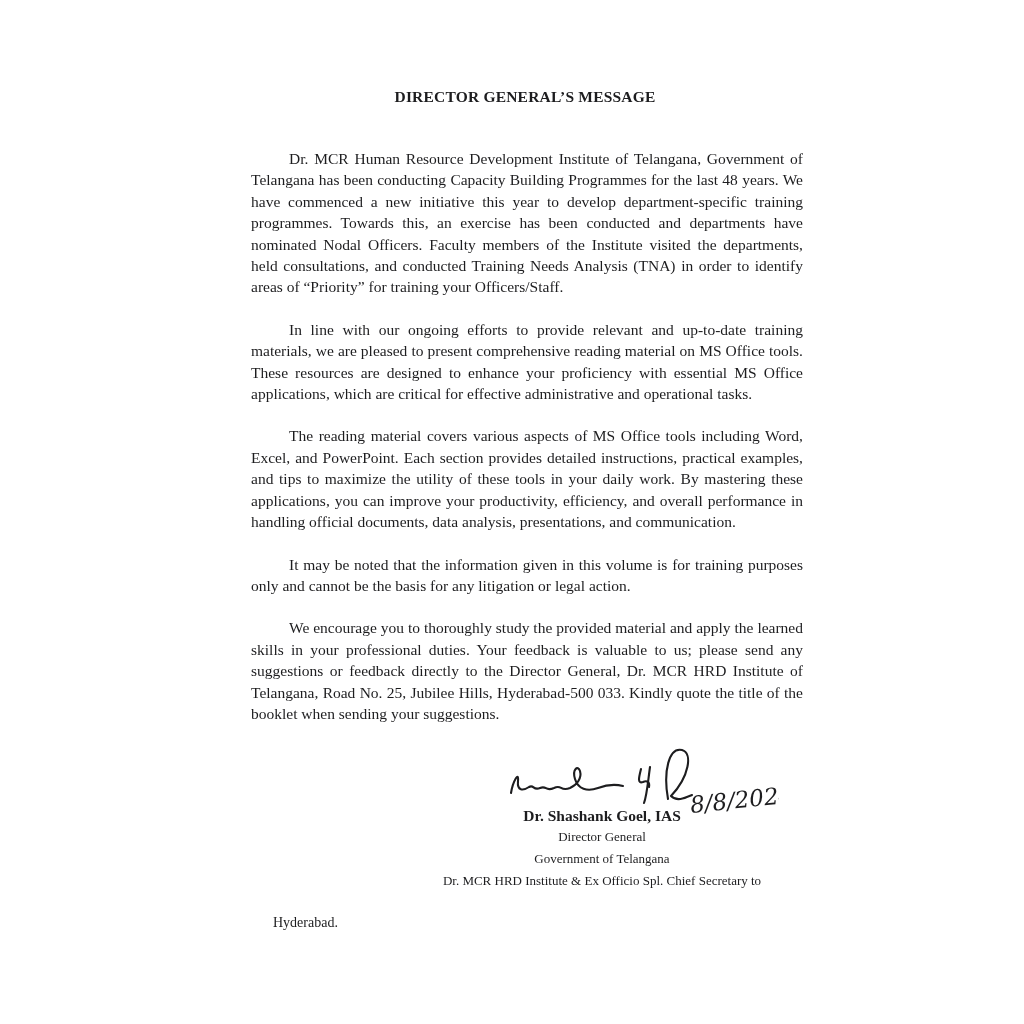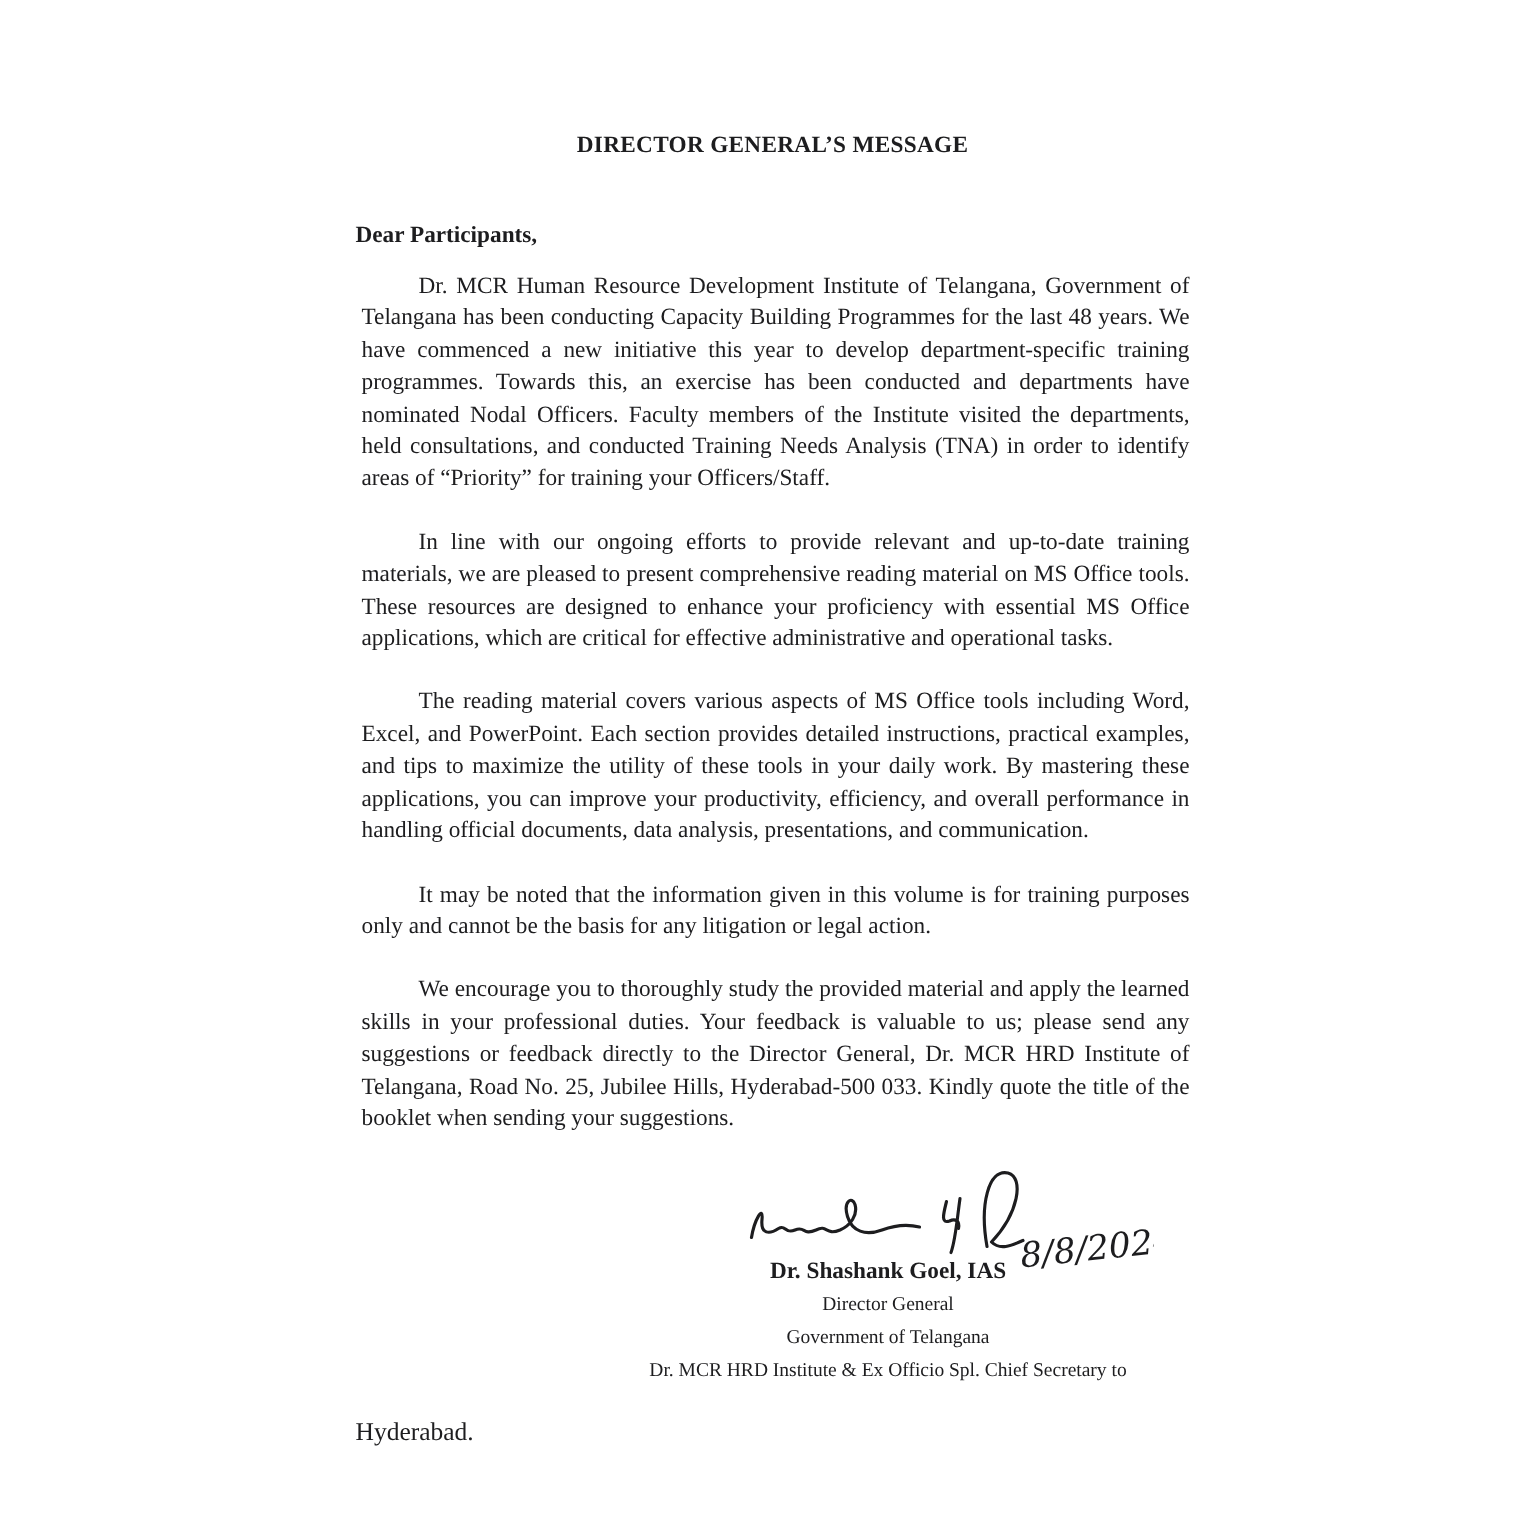--- a/index.html
+++ b/index.html
@@ -11,21 +11,21 @@
     position: relative;
     width: 1024px;
     height: 1024px;
     background: #ffffff;
     overflow: hidden;
     font-family: "Liberation Serif", "DejaVu Serif", serif;
     color: #1d1d1f;
   }
   .content {
     position: absolute;
-    left: 237px;
+    left: 247px;
     top: 88px;
     width: 556px;
   }
   .doc-title {
     text-align: center;
     font-weight: bold;
     font-size: 15.5px;
     letter-spacing: 0.2px;
     margin: 0 0 42px 0;
   }
@@ -62,33 +62,33 @@
     font-size: 15.5px;
     line-height: 21px;
     text-align: center;
   }
   .sig-line {
     font-size: 13px;
     line-height: 21.6px;
   }
   .footer-block {
     margin-top: 21px;
-    font-size: 17px;
+    font-size: 14px;
     line-height: 21.6px;
+    margin-left: 26px;
   }
 </style>
 </head>
 <body>
 
 <div class="page">
   <div class="content">
 
     <div class="doc-title">DIRECTOR GENERAL’S MESSAGE</div>
 
-    <div class="salutation">Dear Participants,</div>
 
     <p class="body-para">Dr. MCR Human Resource Development Institute of Telangana, Government of Telangana has been conducting Capacity Building Programmes for the last 48 years. We have commenced a new initiative this year to develop department-specific training programmes. Towards this, an exercise has been conducted and departments have nominated Nodal Officers.  Faculty members of the Institute visited the departments, held consultations, and conducted Training Needs Analysis (TNA) in order to identify areas of “Priority” for training your Officers/Staff.</p>
 
     <p class="body-para">In line with our ongoing efforts to provide relevant and up-to-date training materials, we are pleased to present comprehensive reading material on MS Office tools. These resources are designed to enhance your proficiency with essential MS Office applications, which are critical for effective administrative and operational tasks.</p>
 
     <p class="body-para">The reading material covers various aspects of MS Office tools including Word, Excel, and PowerPoint. Each section provides detailed instructions, practical examples, and tips to maximize the utility of these tools in your daily work. By mastering these applications, you can improve your productivity, efficiency, and overall performance in handling official documents, data analysis, presentations, and communication.</p>
 
     <p class="body-para italic">It may be noted that the information given in this volume is for training purposes only and cannot be the basis for any litigation or legal action.</p>
 
     <p class="body-para">We encourage you to thoroughly study the provided material and apply the learned skills in your professional duties. Your feedback is valuable to us; please send any suggestions or feedback directly to the Director General, Dr. MCR HRD Institute of Telangana, Road No. 25, Jubilee Hills, Hyderabad-500 033. Kindly quote the title of the booklet when sending your suggestions.</p>

